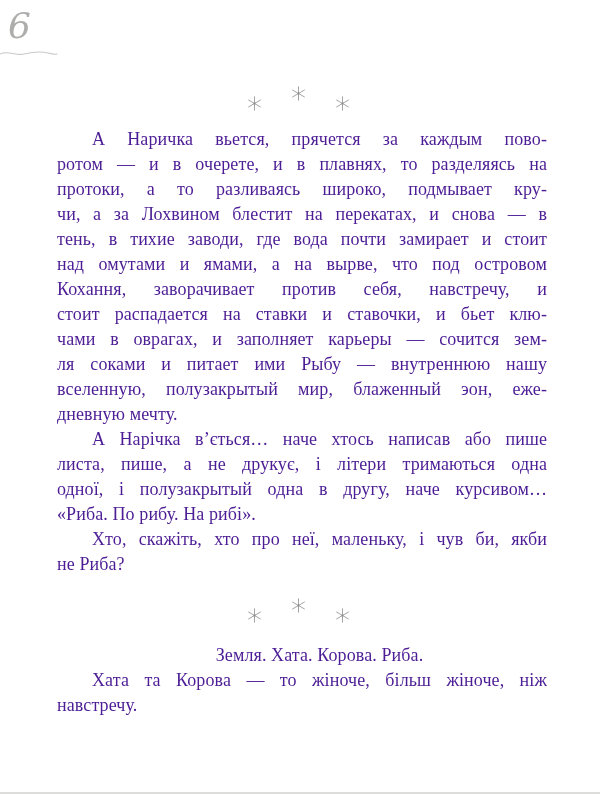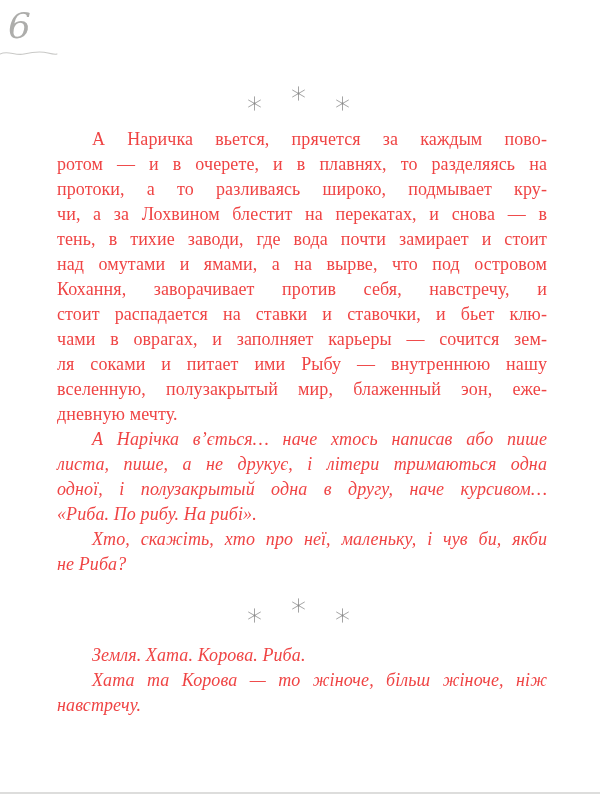--- a/index.html
+++ b/index.html
@@ -39,32 +39,32 @@
   .star { width: 15px; height: 15px; }
   .star.raised { margin-top: -10px; }
 
   
   .tb {
     position: absolute;
     left: 57px;
     width: 490px;
     font-size: 18px;
     line-height: 25px;
-    color: #ef4444;
+    color: #4c1d95;
     letter-spacing: 0.1px;
   }
-  .tb.italic { font-style: italic; }
+  .tb.italic { }
   .p1 { top: 127px; }
   .p2 { top: 427px; }
   .p3 { top: 527px; }
   .p4 { top: 643px; }
   .p5 { top: 668px; }
   .ln { text-align: left; white-space: normal; }
   .ln.j { text-align: justify; text-align-last: justify; }
-  .ln.ind { text-indent: 35px; }
+  .ln.ind { text-indent: 35px; text-align: center; }
 
   .bottom-edge {
     position: absolute; left: 0; right: 0; bottom: 0;
     height: 2px; background: #dddddc;
   }
 </style>
 </head>
 <body>
 
 <div class="page">

